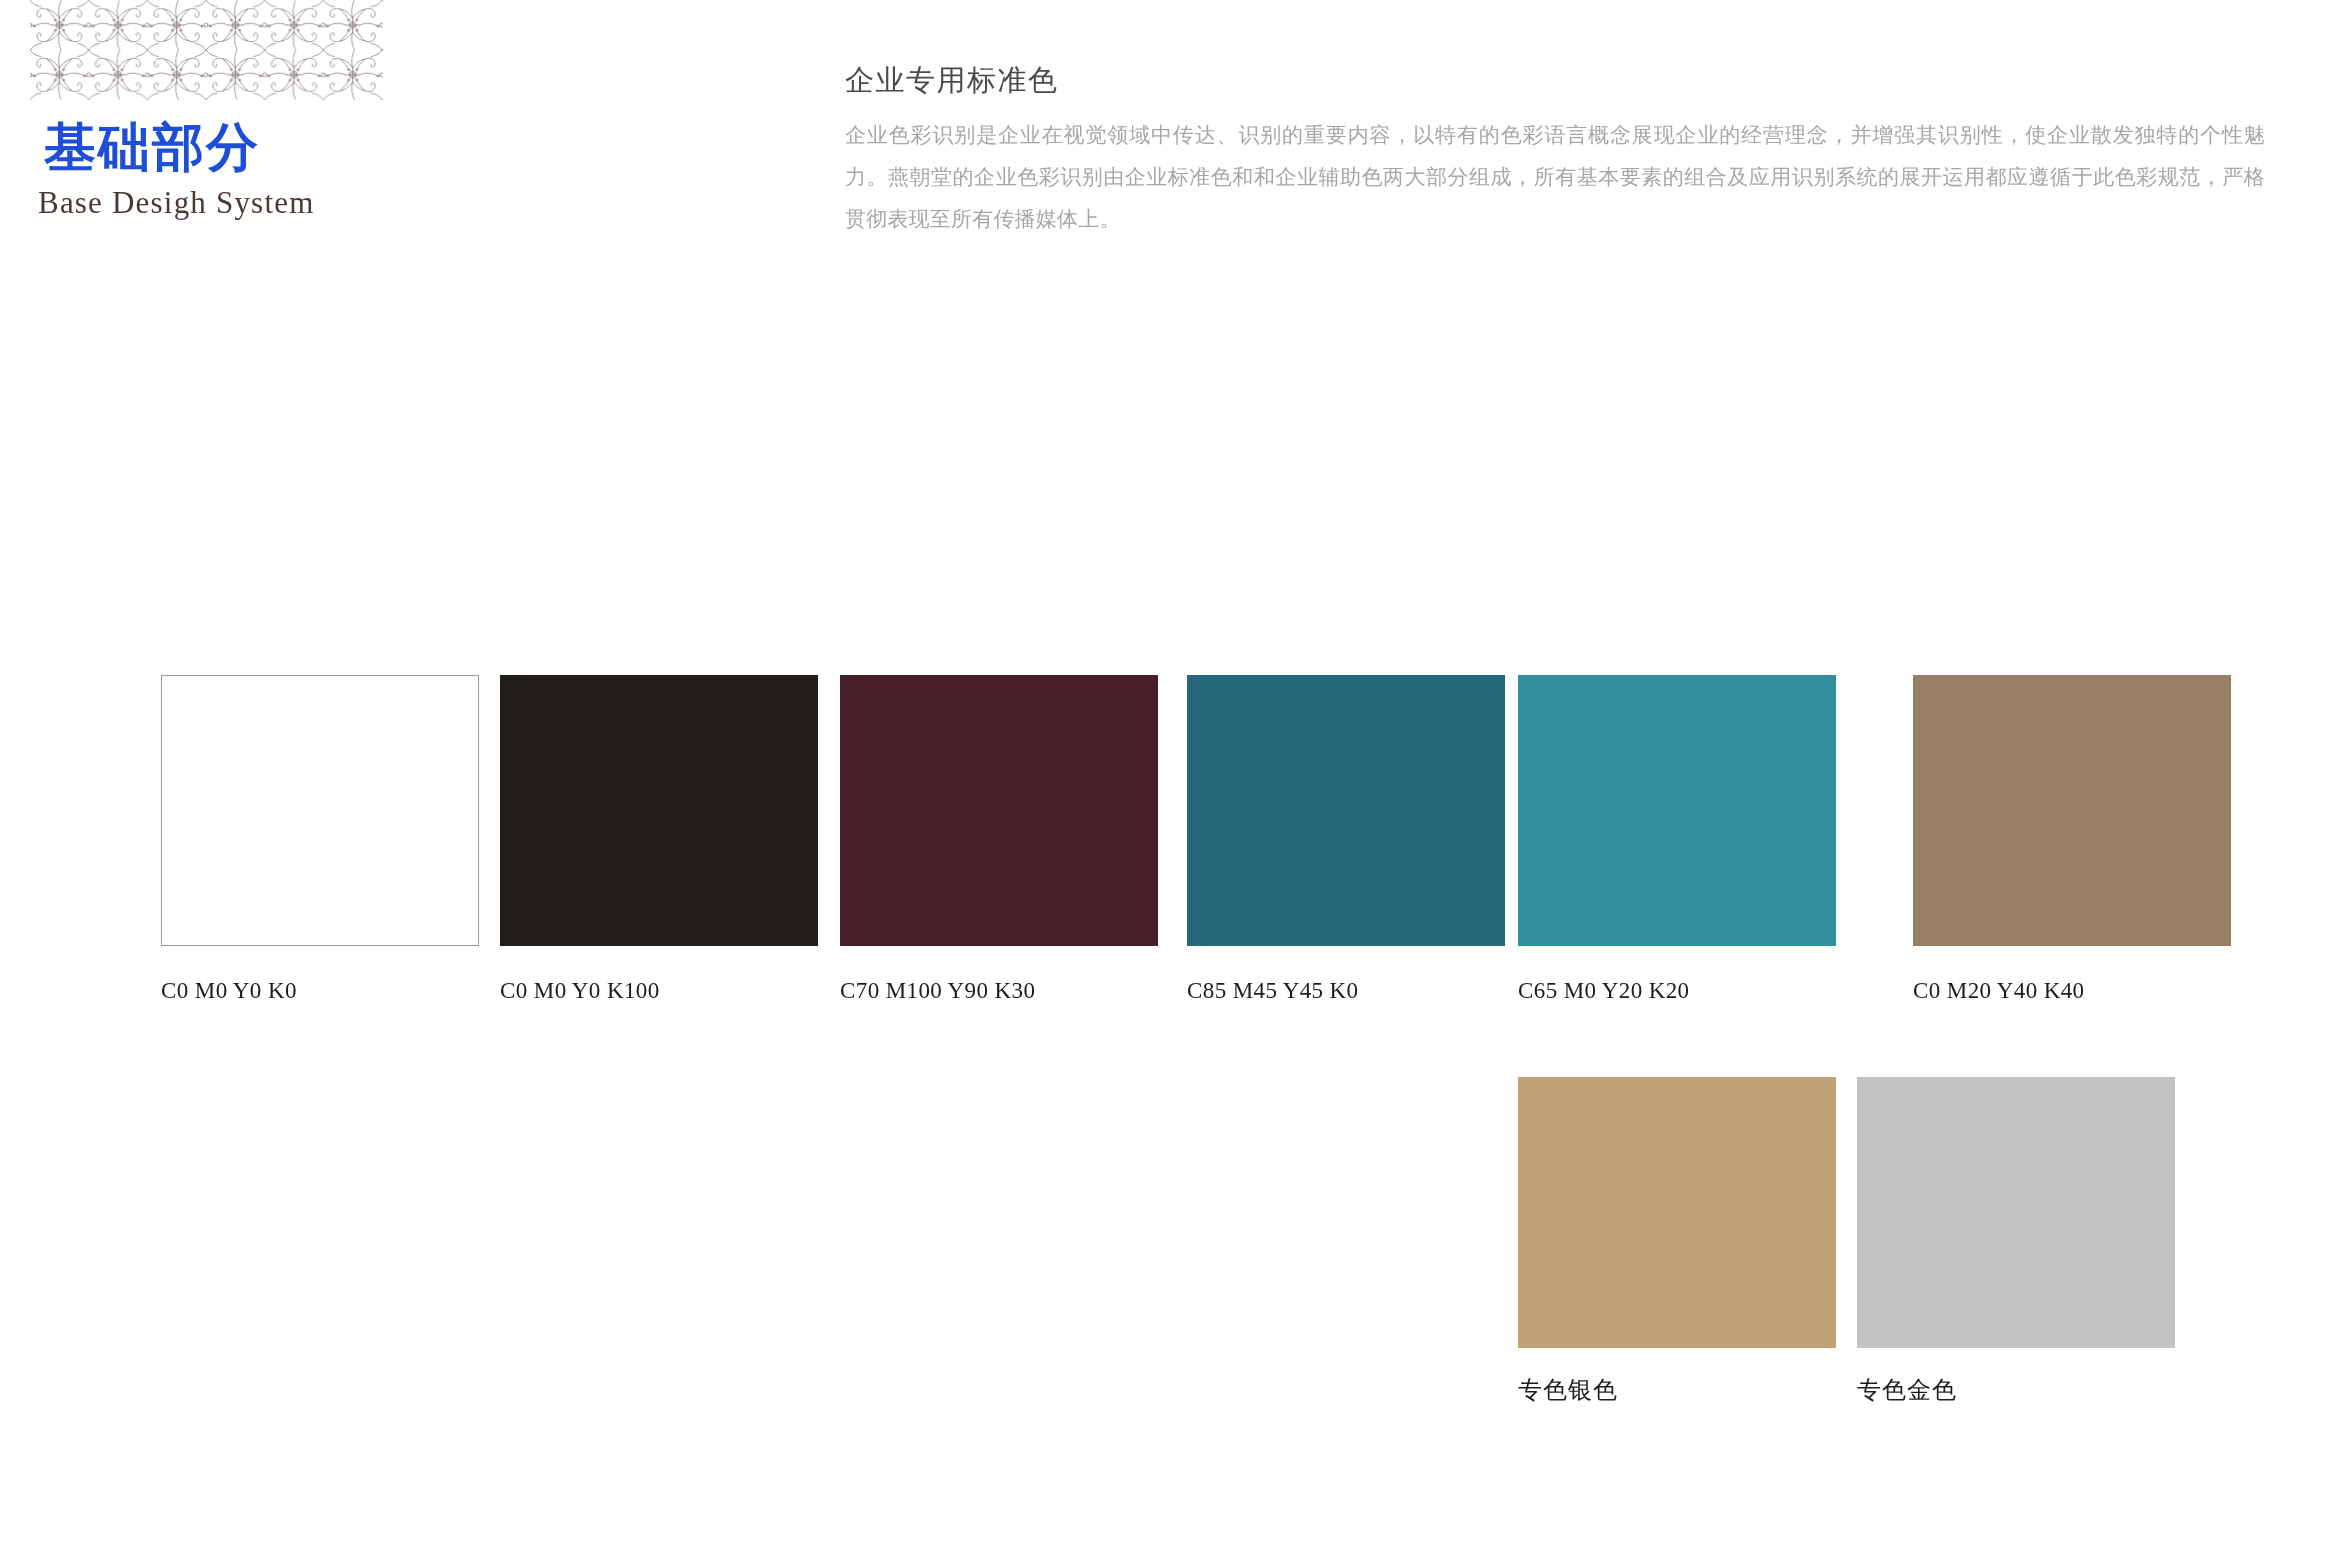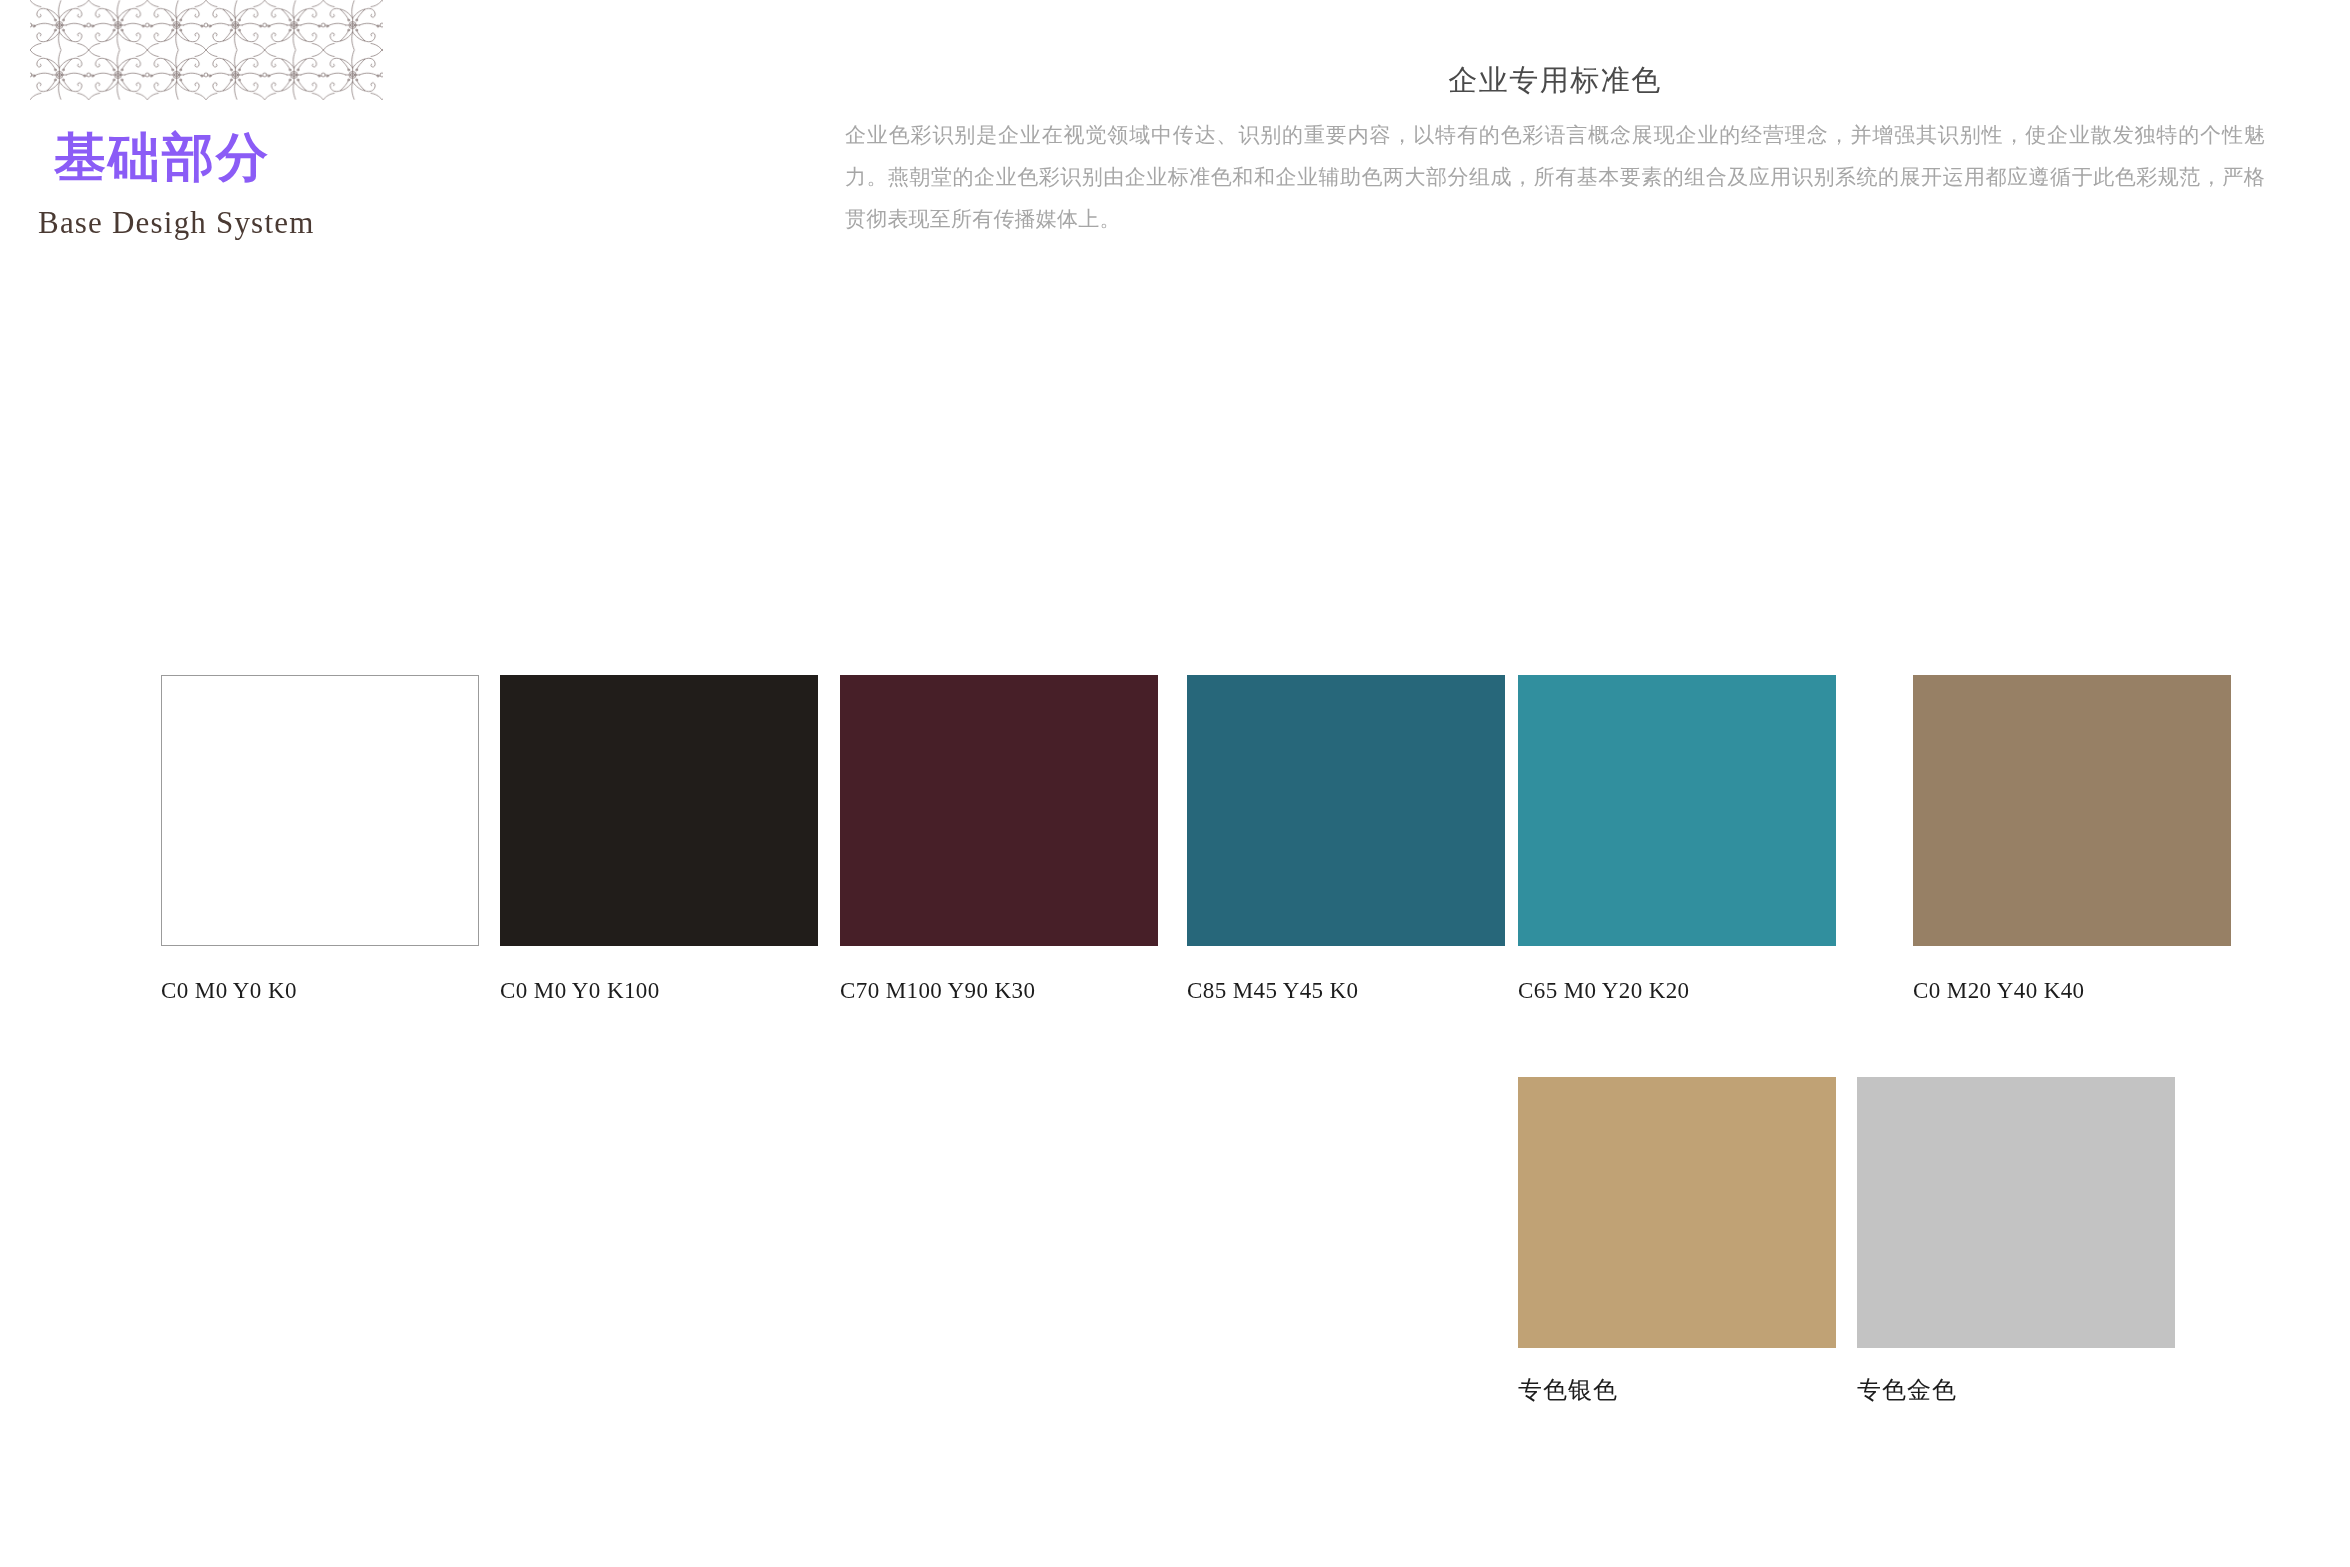--- a/index.html
+++ b/index.html
@@ -33,23 +33,23 @@
     position: absolute;
     left: 38px;
     top: 111px;
     width: 617px;
   }
   .title-cn {
     font-family: "Liberation Serif", "DejaVu Serif", serif;
     font-size: 52px;
     line-height: 1.18;
     letter-spacing: 2px;
-    color: #8b5cf6;
+    color: #1d4ed8;
     font-weight: 600;
-    margin: 16px;
+    margin: 6px;
     white-space: nowrap;
   }
   .title-en {
     font-family: "Liberation Serif", "DejaVu Serif", serif;
     font-size: 31px;
     line-height: 1.25;
     letter-spacing: 1.2px;
     color: #4a3a33;
     margin: 6px 0 0 0;
     white-space: nowrap;
@@ -63,21 +63,20 @@
     width: 1420px;
   }
   .section-heading {
     font-family: "Liberation Sans", "DejaVu Sans", sans-serif;
     font-size: 29px;
     line-height: 1.3;
     letter-spacing: 1.5px;
     color: #4a4a4a;
     margin: 0 0 14px 0;
     font-weight: 500;
-    text-align: center;
   }
   .section-paragraph {
     font-family: "Liberation Sans", "DejaVu Sans", sans-serif;
     font-size: 21px;
     line-height: 2.0;
     letter-spacing: 0.2px;
     color: #a6a6a6;
     margin: 0;
     text-align: justify;
     text-justify: inter-character;

